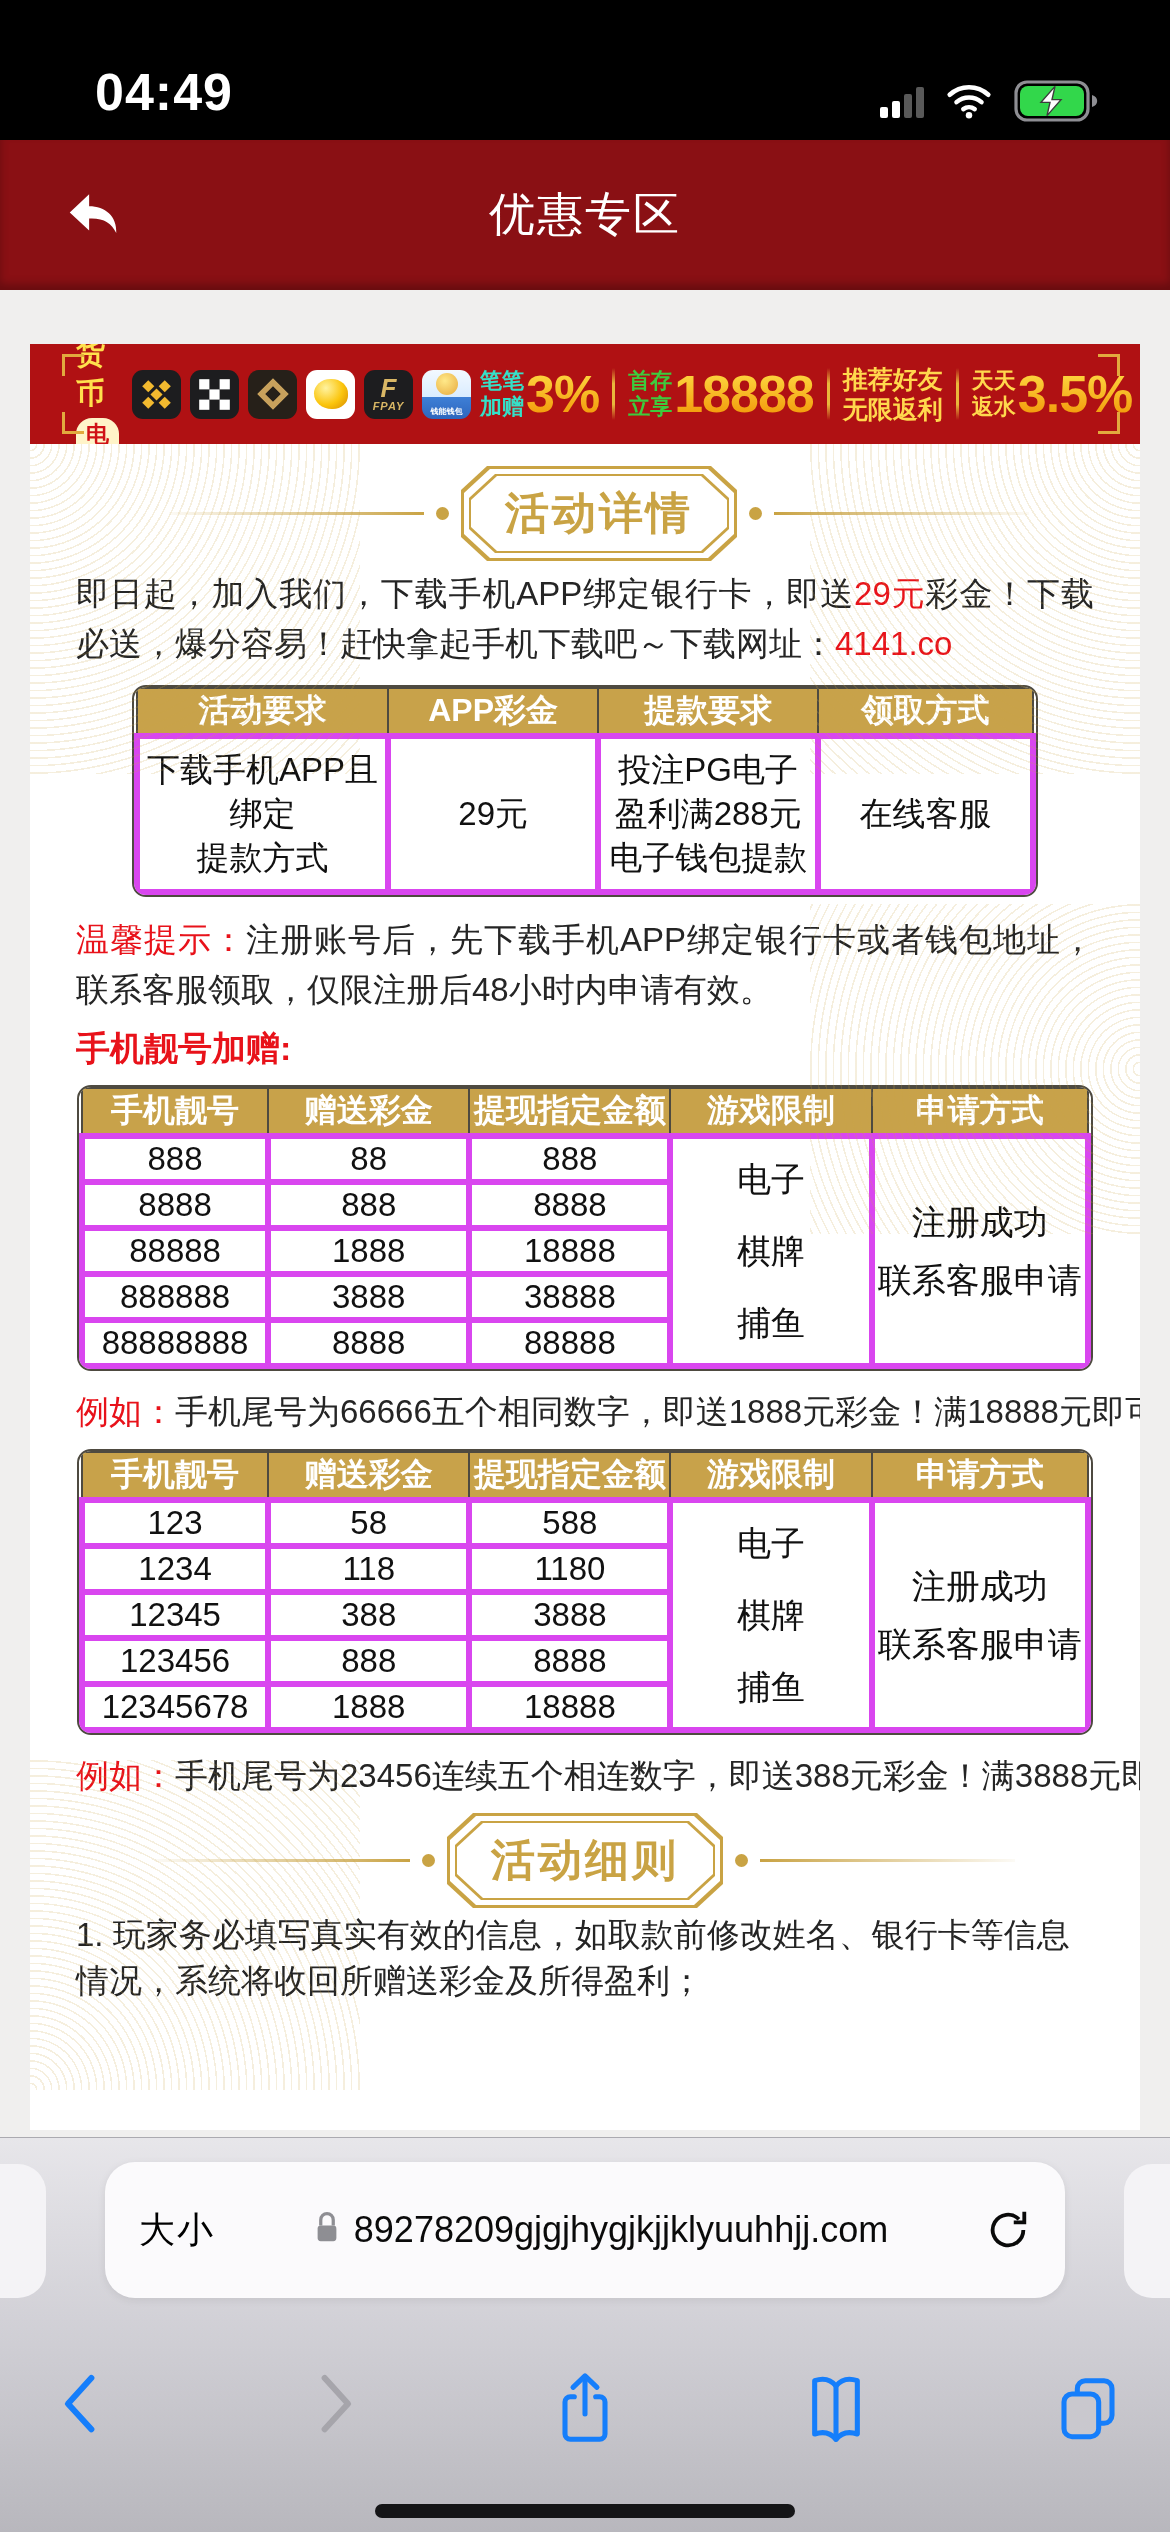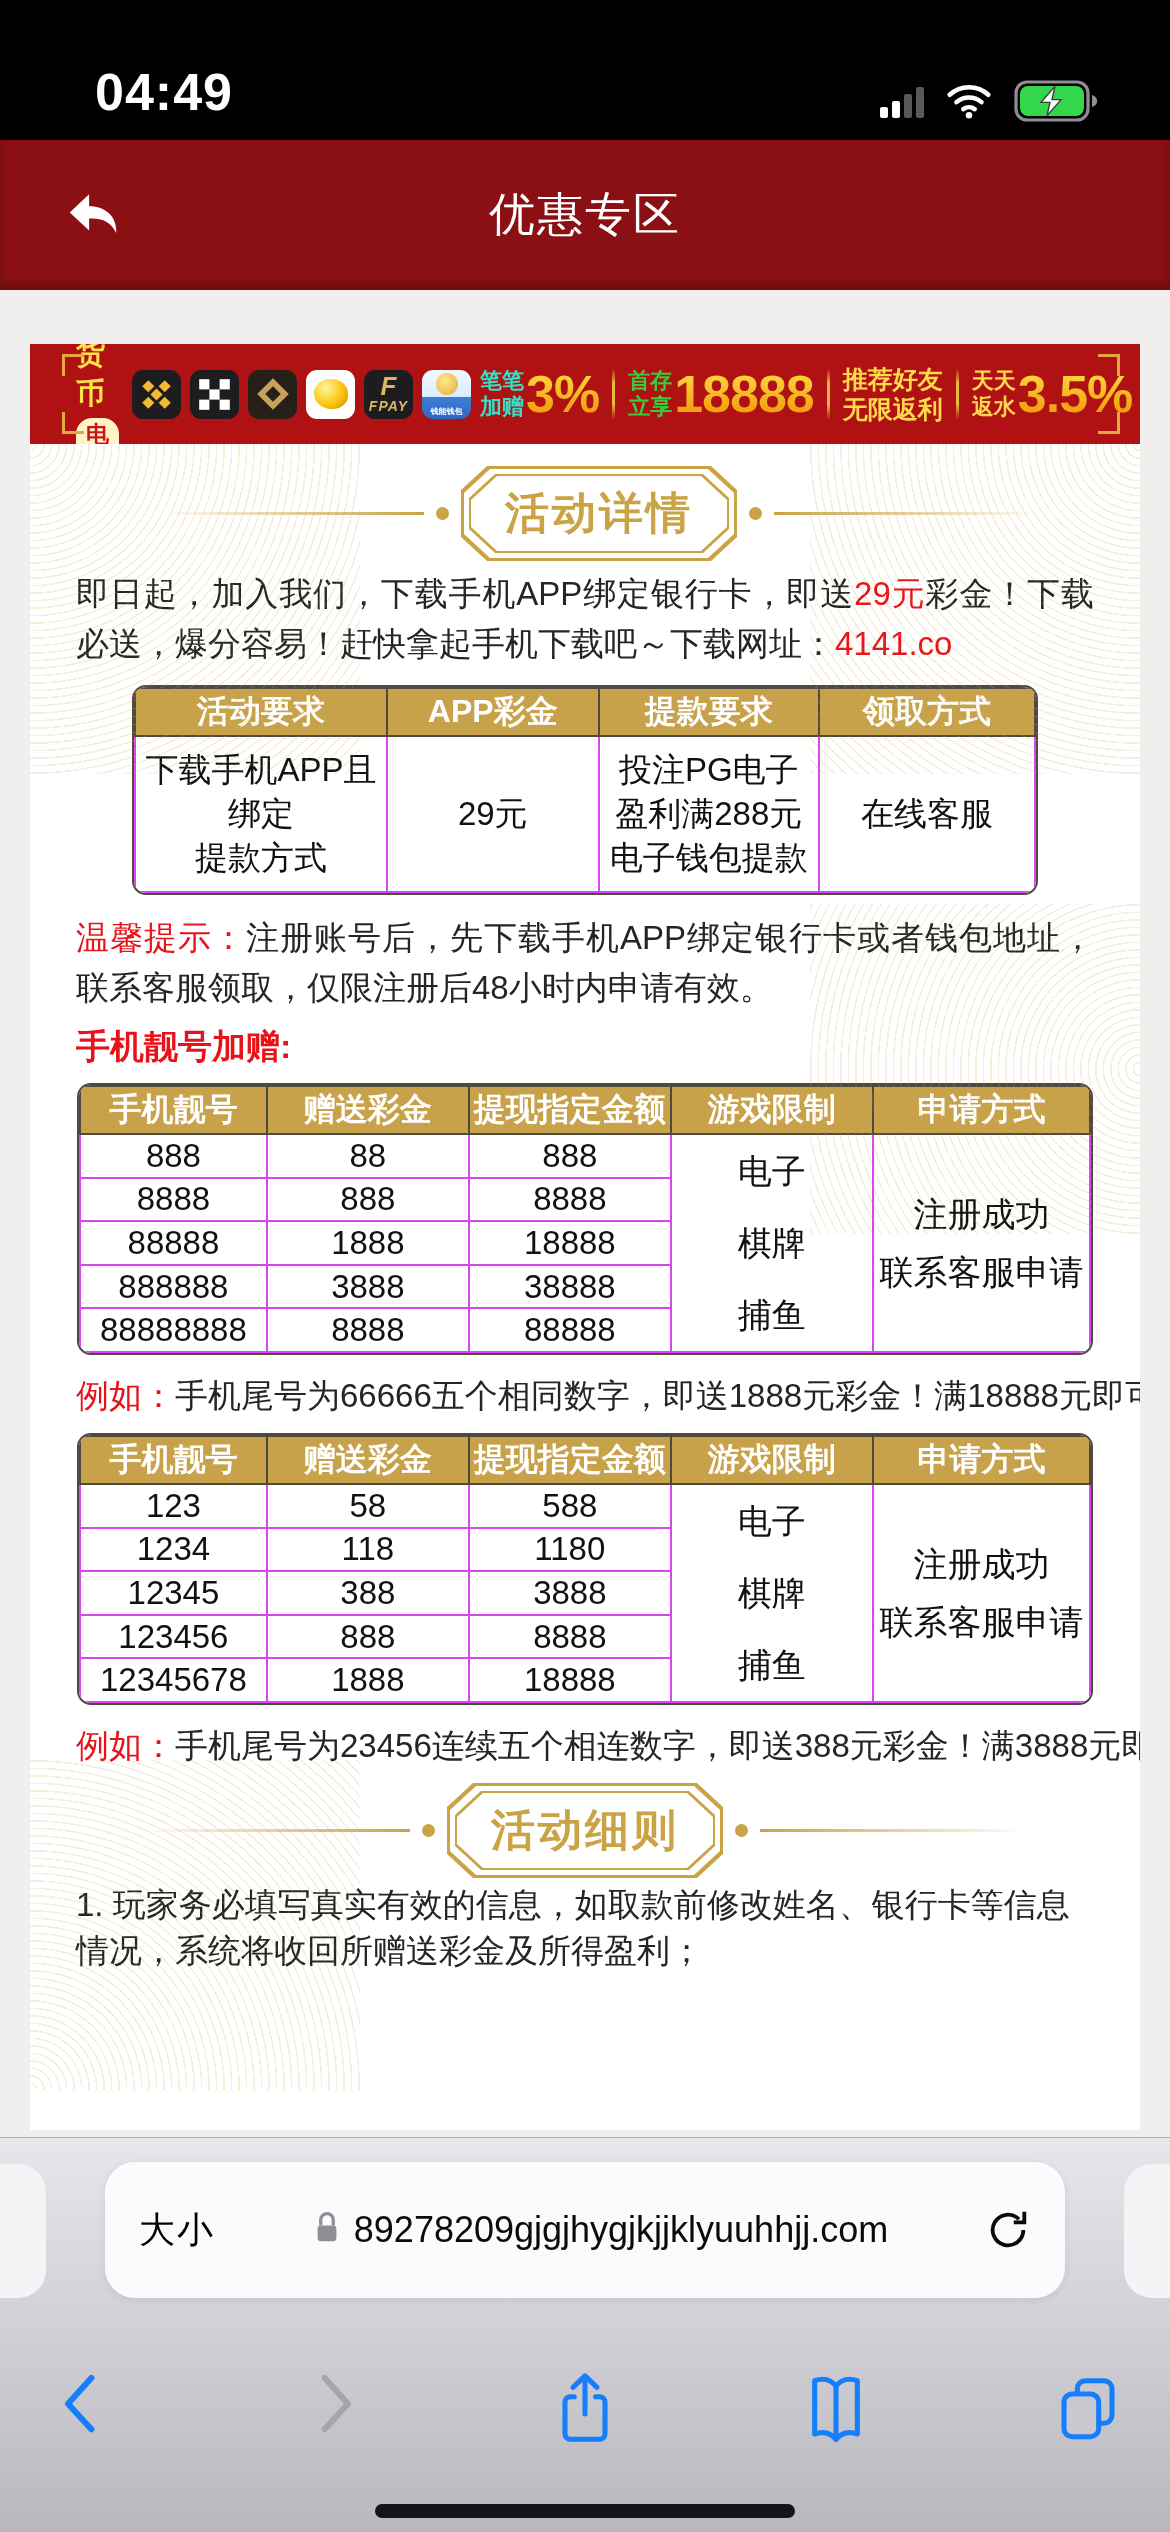--- a/index.html
+++ b/index.html
@@ -39,21 +39,21 @@
   .crypto-pill { background:#FFF4C8; color:#D01216; font-size:23px; font-weight:700;
     border-radius:16px; padding:2px 10px; line-height:28px; }
   .wicon { width:49px; height:49px; border-radius:11px; flex:0 0 auto; position:relative; overflow:hidden; }
   .wicon.binance,.wicon.okx,.wicon.fpay { background:#1d1d1f; }
   .wicon.tdiamond { background:#262019; display:flex; align-items:center; justify-content:center; }
   .wicon.bean { background:#fff; display:flex; align-items:center; justify-content:center; }
   .wicon.bean b { width:34px; height:30px; border-radius:50% 50% 46% 54%; display:block;
     background:radial-gradient(circle at 35% 30%, #FFF3A0, #FBC50D 55%, #D98E00 95%); }
   .wicon.fpay { display:flex; flex-direction:column; align-items:center; justify-content:center; }
   .fpay-f { color:#D9B765; font-size:26px; font-weight:800; font-style:italic; line-height:24px; }
-  .fpay-t { color:#D9B765; font-size:14px; font-weight:700; font-style:italic; letter-spacing:1px; }
+  .fpay-t { color:#D9B765; font-size:11px; font-weight:700; font-style:italic; letter-spacing:1px; }
   .wicon.wallet { background:linear-gradient(#F3F9FF 0%,#D9ECFF 55%,#3E7FD6 55%,#2E66BD 100%); 
     display:flex; flex-direction:column; align-items:center; justify-content:space-between; padding:3px 0 2px; }
   .wallet-coin { width:22px; height:22px; border-radius:50%; background:radial-gradient(circle at 40% 35%, #FFE98A, #E7A93C); }
   .wallet-txt { color:#fff; font-size:8px; font-weight:700; white-space:nowrap; }
   .promo { display:flex; align-items:center; gap:2px; flex:0 0 auto; }
   .p-pre { display:flex; flex-direction:column; font-size:22px; font-weight:700; line-height:26px; text-align:center; }
   .p-pre.cyan { color:#35E0C8; } .p-pre.green { color:#3DCB3D; } .p-pre.yellow { color:#FFD84D; }
   .p-big { font-size:52px; font-weight:800; letter-spacing:-1px;
     background:linear-gradient(#FFE24A,#F08E00); -webkit-background-clip:text; background-clip:text; color:transparent; }
   .p-two { display:flex; flex-direction:column; color:#FFD84D; font-size:25px; font-weight:700; line-height:30px; text-align:center; }
@@ -78,21 +78,21 @@
   .sub-red { margin-top:12px; padding:0 46px; color:#E8121A; font-size:34px; font-weight:700; line-height:42px; }
   .para2 { margin-top:8px; }
   .example { margin-top:20px; padding:0 46px; font-size:33px; line-height:42px; color:#252525; white-space:nowrap; }
   .rules { margin-top:4px; padding:0 46px; font-size:33px; line-height:46px; color:#252525; }
   
   .tbl-wrap { border:2px solid #4E4A40; border-radius:14px; overflow:hidden; background:#fff; }
   .tw1 { width:906px; margin:16px auto 0; }
   .tw2 { width:1016px; margin:16px auto 0; }
   table { width:100%; border-collapse:collapse; table-layout:fixed; }
   th { background:#C8A24A; color:#fff; font-size:32px; font-weight:700; height:48px; border:2px solid #4E4A40; }
-  td { border:2px solid #d946ef; text-align:center; font-size:33px; color:#111; white-space:pre-line; }
+  td { border:6px solid #d946ef; text-align:center; font-size:33px; color:#111; white-space:pre-line; }
   .tw1 td { height:156px; line-height:44px; }
   .tw2 td.num { height:40px; line-height:40px; }
   td.game { line-height:72px; font-size:34px; }
   td.apply { line-height:58px; font-size:34px; }
   
   .safari { position:absolute; left:0; top:2128px; width:1170px; height:404px;
     background:linear-gradient(180deg,#E7E6EA 0%,#D2D1D7 45%,#B7B6BC 100%);
     border-top:1px solid #ABAAB0;margin-top:9px; }
   .pill-frag { position:absolute; top:26px; height:134px; background:#F4F3F6; border-radius:28px; }
   .pill-frag.l { left:-30px; width:76px; }

